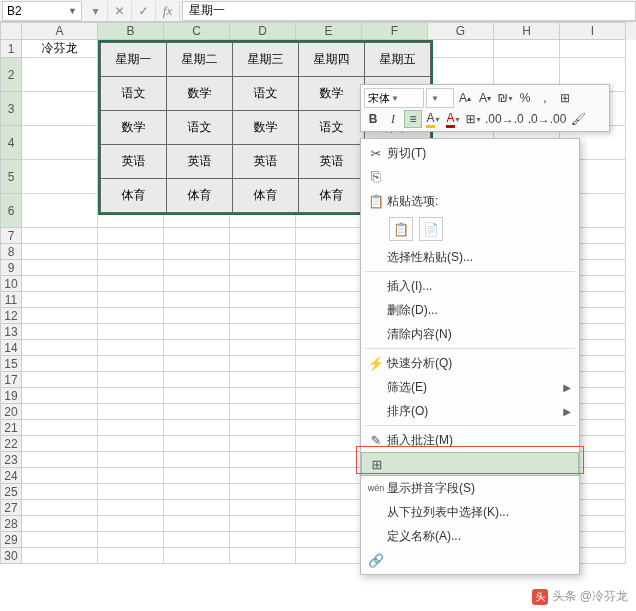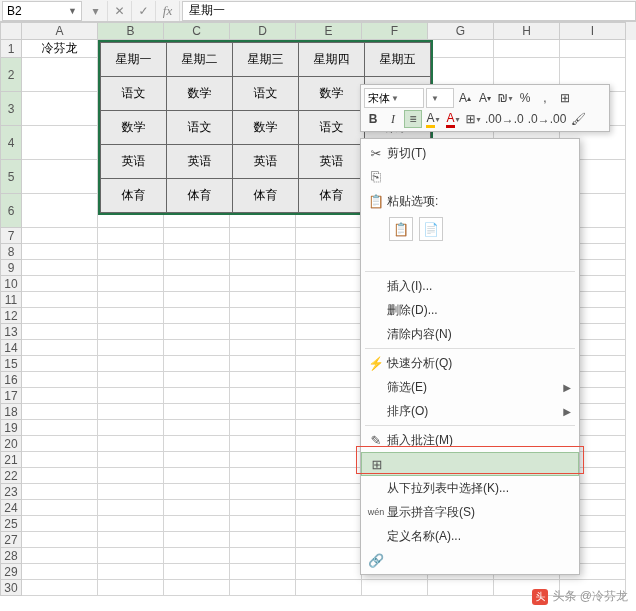--- a/index.html
+++ b/index.html
@@ -260,45 +260,21 @@
         <div class="cell" style="width:66px;height:16px"></div>
         <div class="cell" style="width:66px;height:16px"></div>
         <div class="cell" style="width:66px;height:16px"></div>
         <div class="cell" style="width:66px;height:16px"></div>
         <div class="cell" style="width:66px;height:16px"></div>
         <div class="cell" style="width:66px;height:16px"></div>
         <div class="cell" style="width:66px;height:16px"></div>
         <div class="cell" style="width:66px;height:16px"></div>
       </div>
       <div class="row" style="height:16px">
-        <div class="row-h" style="height:16px">16</div>
-        <div class="cell" style="width:76px;height:16px"></div>
-        <div class="cell" style="width:66px;height:16px"></div>
-        <div class="cell" style="width:66px;height:16px"></div>
-        <div class="cell" style="width:66px;height:16px"></div>
-        <div class="cell" style="width:66px;height:16px"></div>
-        <div class="cell" style="width:66px;height:16px"></div>
-        <div class="cell" style="width:66px;height:16px"></div>
-        <div class="cell" style="width:66px;height:16px"></div>
-        <div class="cell" style="width:66px;height:16px"></div>
-      </div>
-      <div class="row" style="height:16px">
         <div class="row-h" style="height:16px">17</div>
-        <div class="cell" style="width:76px;height:16px"></div>
-        <div class="cell" style="width:66px;height:16px"></div>
-        <div class="cell" style="width:66px;height:16px"></div>
-        <div class="cell" style="width:66px;height:16px"></div>
-        <div class="cell" style="width:66px;height:16px"></div>
-        <div class="cell" style="width:66px;height:16px"></div>
-        <div class="cell" style="width:66px;height:16px"></div>
-        <div class="cell" style="width:66px;height:16px"></div>
-        <div class="cell" style="width:66px;height:16px"></div>
-      </div>
-      <div class="row" style="height:16px">
-        <div class="row-h" style="height:16px">18</div>
         <div class="cell" style="width:76px;height:16px"></div>
         <div class="cell" style="width:66px;height:16px"></div>
         <div class="cell" style="width:66px;height:16px"></div>
         <div class="cell" style="width:66px;height:16px"></div>
         <div class="cell" style="width:66px;height:16px"></div>
         <div class="cell" style="width:66px;height:16px"></div>
         <div class="cell" style="width:66px;height:16px"></div>
         <div class="cell" style="width:66px;height:16px"></div>
         <div class="cell" style="width:66px;height:16px"></div>
       </div>
@@ -533,20 +509,21 @@
     <div class="cm-item">
       <span class="cm-icon">📋</span>
       <span class="cm-label">粘贴选项:</span>
     </div>
     <div class="cm-paste-opts">
       <div class="cm-po-btn">📋</div>
       <div class="cm-po-btn">📄</div>
     </div>
     <div class="cm-item">
       <span class="cm-icon"></span>
+      <span class="cm-label">选择性粘贴(S)...</span>
     </div>
     <div class="cm-sep"></div>
     <div class="cm-item">
       <span class="cm-icon"></span>
       <span class="cm-label">插入(I)...</span>
     </div>
     <div class="cm-item">
       <span class="cm-icon"></span>
       <span class="cm-label">删除(D)...</span>
     </div>
@@ -569,33 +546,33 @@
       <span class="cm-label">排序(O)</span>
       <span class="cm-arrow">▶</span>
     </div>
     <div class="cm-sep"></div>
     <div class="cm-item">
       <span class="cm-icon">✎</span>
       <span class="cm-label">插入批注(M)</span>
     </div>
     <div class="cm-item highlighted">
       <span class="cm-icon">⊞</span>
-    </div>
-    <div class="cm-item">
-      <span class="cm-icon"></span>
-      <span class="cm-label">从下拉列表中选择(K)...</span>
     </div>
     <div class="cm-item">
       <span class="cm-icon">
         <span style="font-size:9px">wén</span>
       </span>
       <span class="cm-label">显示拼音字段(S)</span>
     </div>
     <div class="cm-item">
       <span class="cm-icon"></span>
+      <span class="cm-label">从下拉列表中选择(K)...</span>
+    </div>
+    <div class="cm-item">
+      <span class="cm-icon"></span>
       <span class="cm-label">定义名称(A)...</span>
     </div>
     <div class="cm-item">
       <span class="cm-icon">🔗</span>
     </div>
   </div>
 
 <div class="red-box" id="red-box" style="top: 446px; left: 356px; width: 228px; height: 28px;"></div>
 
 <div class="watermark">

